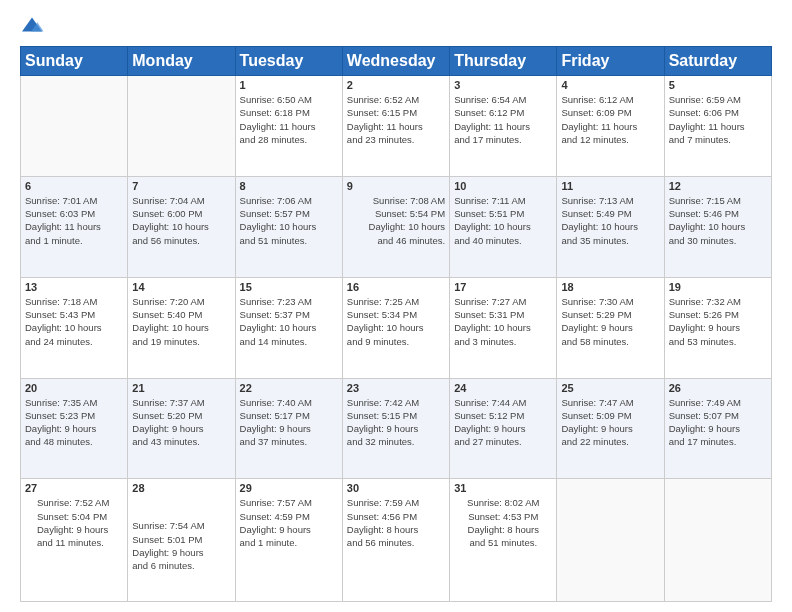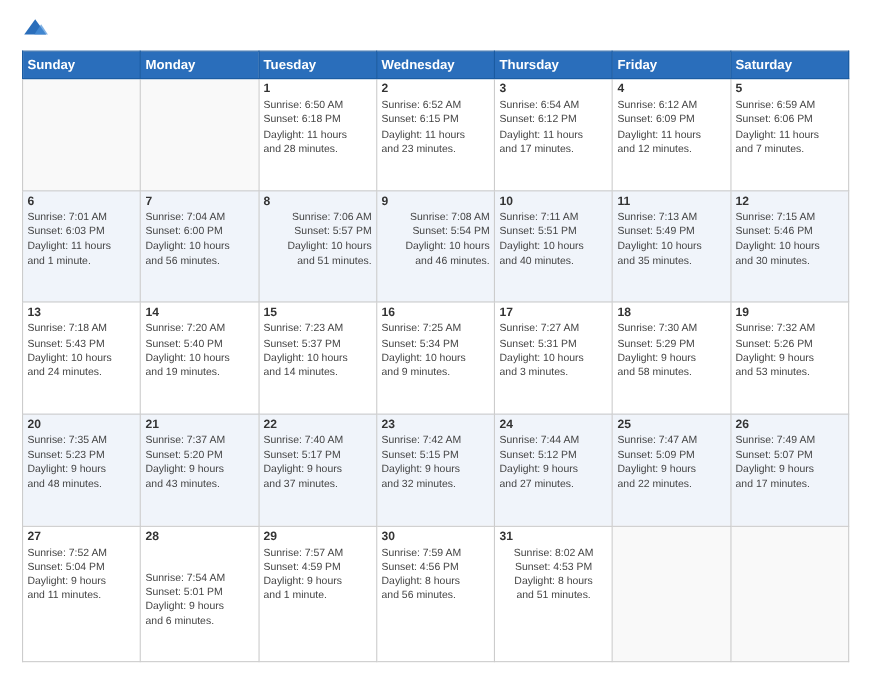--- a/index.html
+++ b/index.html
@@ -49,21 +49,21 @@
     .calendar {
       flex: 1;
       border: 1px solid #ccc;
       border-collapse: collapse;
       width: 100%;
       table-layout: fixed;
     }
     .calendar th {
       background: #2a6ebb;
       color: #fff;
-      font-size: 12px;
+      font-size: 16px;
       font-weight: bold;
       padding: 5px 4px;
       text-align: left;
       border: 1px solid #1a5aa0;
     }
     .calendar td {
       border: 1px solid #ccc;
       vertical-align: top;
       padding: 3px 4px;
       font-size: 9.5px;
@@ -175,21 +175,21 @@
           </td>
           <td>
             <span class="day-num">7</span>
             <div class="day-info" style="white-space: pre-line;">Sunrise: 7:04 AM
 Sunset: 6:00 PM
 Daylight: 10 hours
 and 56 minutes.</div>
           </td>
           <td>
             <span class="day-num">8</span>
-            <div class="day-info" style="white-space: pre-line; text-align: right;">Sunrise: 7:06 AM
+            <div class="day-info" style="white-space: pre-line;">Sunrise: 7:06 AM
 Sunset: 5:57 PM
 Daylight: 10 hours
 and 51 minutes.</div>
           </td>
           <td>
             <span class="day-num">9</span>
             <div class="day-info" style="white-space: pre-line; text-align: right;">Sunrise: 7:08 AM
 Sunset: 5:54 PM
 Daylight: 10 hours
 and 46 minutes.</div>
@@ -314,21 +314,21 @@
             <span class="day-num">26</span>
             <div class="day-info" style="white-space: pre-line;">Sunrise: 7:49 AM
 Sunset: 5:07 PM
 Daylight: 9 hours
 and 17 minutes.</div>
           </td>
         </tr>
         <tr>
           <td class="last-row">
             <span class="day-num">27</span>
-            <div class="day-info" style="white-space: pre-line;">Sunrise: 7:52 AM
+            <div class="day-info" style="white-space: pre-line; margin-left: 12px;">Sunrise: 7:52 AM
 Sunset: 5:04 PM
 Daylight: 9 hours
 and 11 minutes.</div>
           </td>
           <td class="last-row">
             <span class="day-num">28</span>
             <div class="day-info" style="white-space: pre-line; margin-top: 25px;">Sunrise: 7:54 AM
 Sunset: 5:01 PM
 Daylight: 9 hours
 and 6 minutes.</div>

